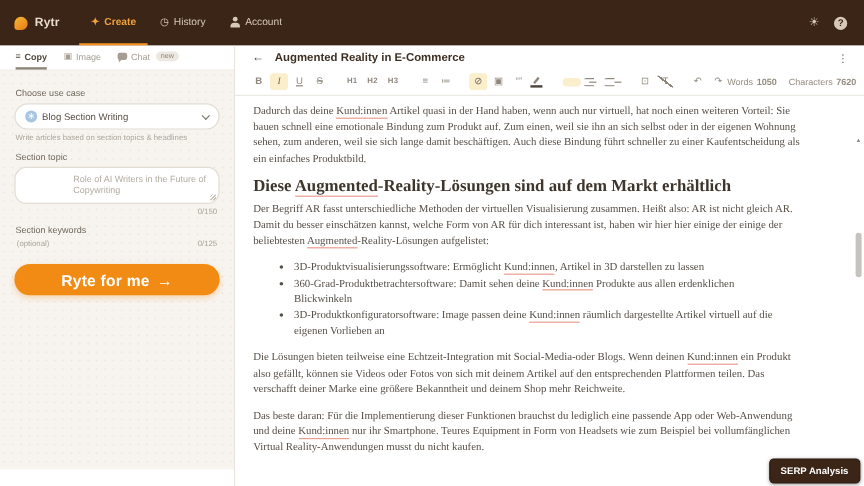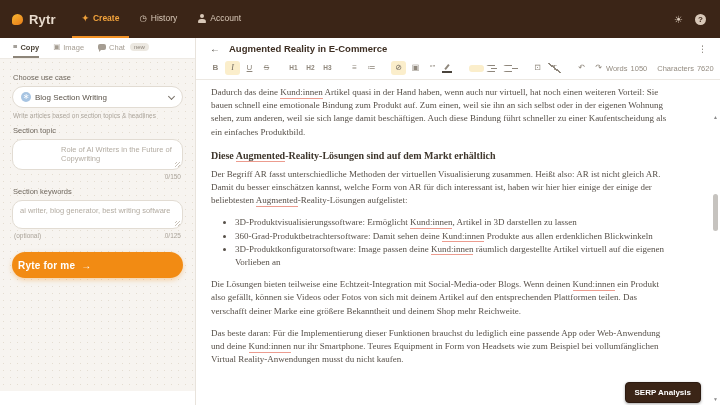--- a/index.html
+++ b/index.html
@@ -4,21 +4,21 @@
 <style>
   html,body{margin:0;padding:0;}
   body{width:720px;height:405px;font-family:"Liberation Sans",sans-serif;background:#fff;overflow:hidden;
        -webkit-font-smoothing:antialiased;}
   .app{width:720px;height:405px;display:flex;flex-direction:column;position:relative;}
 
   
   .topbar{height:38px;background:var(--topbar,#3B2517);display:flex;align-items:stretch;padding:0 0 0 12px;flex:none;}
   .brand{display:flex;align-items:center;gap:6px;margin-right:16px;}
   .logo{width:11px;height:11px;border-radius:50% 50% 45% 25%;background:linear-gradient(145deg,#F7B733,#E87B17);display:inline-block;}
-  .brand-name{color:#E9DCCE;font-size:13px;font-weight:700;letter-spacing:.2px;}
+  .brand-name{color:#E9DCCE;font-size:10px;font-weight:700;letter-spacing:.2px;}
   .nav{display:flex;height:100%;}
   .nav-item{display:flex;align-items:center;gap:4px;padding:0 10px;font-size:8.5px;color:#D8C8B8;
             border-bottom:2px solid transparent;box-sizing:border-box;cursor:pointer;}
   .nav-item.active{color:#F2A33C;border-bottom-color:var(--accent2,#F39225);font-weight:700;}
   .nicon{font-size:8.5px;line-height:1;}
   .person{position:relative;width:9px;height:9px;display:inline-block;}
   .person::before{content:"";position:absolute;top:0;left:2.5px;width:4px;height:4px;border-radius:50%;background:#D8C8B8;}
   .person::after{content:"";position:absolute;bottom:0;left:.5px;width:8px;height:3.5px;border-radius:4px 4px 1px 1px;background:#D8C8B8;}
   .top-right{margin-left:auto;display:flex;align-items:center;gap:12px;padding:0 14px;}
   .sun{color:#D8C8B8;font-size:10px;cursor:pointer;}
@@ -59,22 +59,22 @@
   textarea{width:100%;box-sizing:border-box;border:1px solid #E2DCD3;border-radius:10px;background:#fff;
            padding:5px 7px;font-family:"Liberation Sans",sans-serif;font-size:7.5px;color:#5A5248;resize:none;outline:none;display:block;}
   textarea::placeholder{color:#B3ACA2;}
   .ta-topic{height:31px;padding-left:48px;}
   .ta-kw{height:29px;}
   .handle{position:absolute;right:3px;bottom:3px;width:5px;height:5px;
           background:repeating-linear-gradient(135deg,transparent 0 1px,#C9C2B8 1px 2px);}
   .meta{display:flex;justify-content:space-between;font-size:6.5px;color:#ABA49A;margin:3px 2px 0;}
   .meta.right{justify-content:flex-end;}
   .cta{margin-top:13px;width:100%;height:26px;border:none;border-radius:13px;background:var(--accent,#F28B13);
-       color:#fff;font-family:"Liberation Sans",sans-serif;font-size:10px;font-weight:700;letter-spacing:.2px;
-       display:flex;align-items:center;gap:6px;cursor:pointer;
+       color:#fff;font-family:"Liberation Sans",sans-serif;font-size:13px;font-weight:700;letter-spacing:.2px;
+       display:flex;align-items:center;justify-content:center;gap:6px;cursor:pointer;
        box-shadow:0 2px 5px rgba(242,139,19,.35);}
 
   
   .editor{flex:1;min-width:0;background:#fff;display:flex;flex-direction:column;position:relative;}
   .ed-head{height:17px;display:flex;align-items:center;padding:2px 10px 0 14px;flex:none;}
   .back{font-size:10px;color:#4A443C;cursor:pointer;line-height:1;}
   .title{font-size:9.5px;font-weight:700;color:#3E2F23;margin:0 0 0 9px;flex:1;}
   .kebab{font-size:9px;color:#6E665C;cursor:pointer;padding:0 3px;}
   .toolbar-row{height:22px;display:flex;align-items:center;padding:0 12px;border-bottom:1px solid #ECE8E2;flex:none;}
   .toolbar{display:flex;align-items:center;gap:2px;}
@@ -94,36 +94,36 @@
         background-size:9px 1px,6px 1px,9px 1px;background-position:0 0,center 3px,0 6px;}
   .g-ar{background-image:linear-gradient(#8F877C,#8F877C),linear-gradient(#8F877C,#8F877C),linear-gradient(#8F877C,#8F877C);
         background-size:9px 1px,6px 1px,9px 1px;background-position:0 0,right 3px,0 6px;}
   .g-pen{position:relative;width:10px;height:9px;}
   .g-pen::before{content:"";position:absolute;left:4px;top:0;width:2px;height:6px;background:#8F877C;transform:rotate(40deg);}
   .g-pen::after{content:"";position:absolute;left:0;bottom:0;width:10px;height:1.5px;background:#4A443C;}
   .g-clear{position:relative;}
   .g-clear::after{content:"";position:absolute;left:1px;right:1px;top:2px;bottom:2px;
         background:linear-gradient(to top right,transparent 45%,#8F877C 45% 55%,transparent 55%);}
   .counts{margin-left:auto;display:flex;gap:10px;font-size:7.5px;color:#948C81;white-space:nowrap;}
-  .counts b{font-weight:400;margin-left:3px;}
+  .counts b{font-weight:700;margin-left:3px;}
 
   .doc{flex:1;padding:6px 48px 0 15px;overflow:hidden;font-size:9px;color:#575049;font-family:Liberation Serif, serif;}
   .doc p{margin:0 0 9px;line-height:13.2px;}
-  .doc h3{margin:11px 0 6px;font-size:10px;line-height:12px;color:#3E362C;font-weight:700;}
-  .doc ul{margin:0 0 9px;padding-left:24px;list-style:disc;}
+  .doc h3{margin:11px 0 6px;font-size:14px;line-height:12px;color:#3E362C;font-weight:700;}
+  .doc ul{margin:0 10px 9px;padding-left:24px;list-style:disc;}
   .doc li{line-height:13.2px;margin:0;}
   .mk{border-bottom:1px solid var(--spell,#EC9C8F);padding-bottom:.5px;}
 
   .vscroll{position:absolute;top:80px;bottom:6px;right:1px;width:7px;}
   .s-arrow{position:absolute;left:1px;font-size:5px;color:#8A8A8A;line-height:5px;}
   .s-arrow.up{top:-3px;}
   .s-arrow.dn{bottom:-3px;}
   .thumb{position:absolute;top:76px;left:1px;width:5px;height:37px;border-radius:3px;background:#C6C3BF;cursor:grab;}
 
-  .serp{position:absolute;right:19px;bottom:2px;background:var(--topbar,#3B2517);color:#fff;border:1px solid #2C1A10;
+  .serp{position:absolute;right:3px;bottom:2px;background:var(--topbar,#3B2517);color:#fff;border:1px solid #2C1A10;
         border-radius:4px;padding:5px 9px;font-family:"Liberation Sans",sans-serif;font-size:8px;font-weight:600;
         box-shadow:0 1px 3px rgba(0,0,0,.35);cursor:pointer;}
 </style>
 </head>
 <body>
 
 <div class="app">
 
   <header class="topbar">
     <div class="brand">
@@ -184,24 +184,20 @@
         <label>Section topic</label>
         <div class="ta-wrap">
           <textarea class="ta-topic" placeholder="Role of AI Writers in the Future of Copywriting" style=""></textarea>
           <span class="handle"></span>
         </div>
         <div class="meta right">
           <span>0/150</span>
         </div>
 
         <label>Section keywords</label>
-        <div class="ta-wrap">
-          <textarea class="ta-kw" placeholder="ai writer, blog generator, best writing software" style=""></textarea>
-          <span class="handle"></span>
-        </div>
         <div class="meta">
           <span>(optional)</span>
           <span>0/125</span>
         </div>
 
 
         <button class="cta">
           <span>Ryte for me</span>
           <span>→</span>
         </button>

